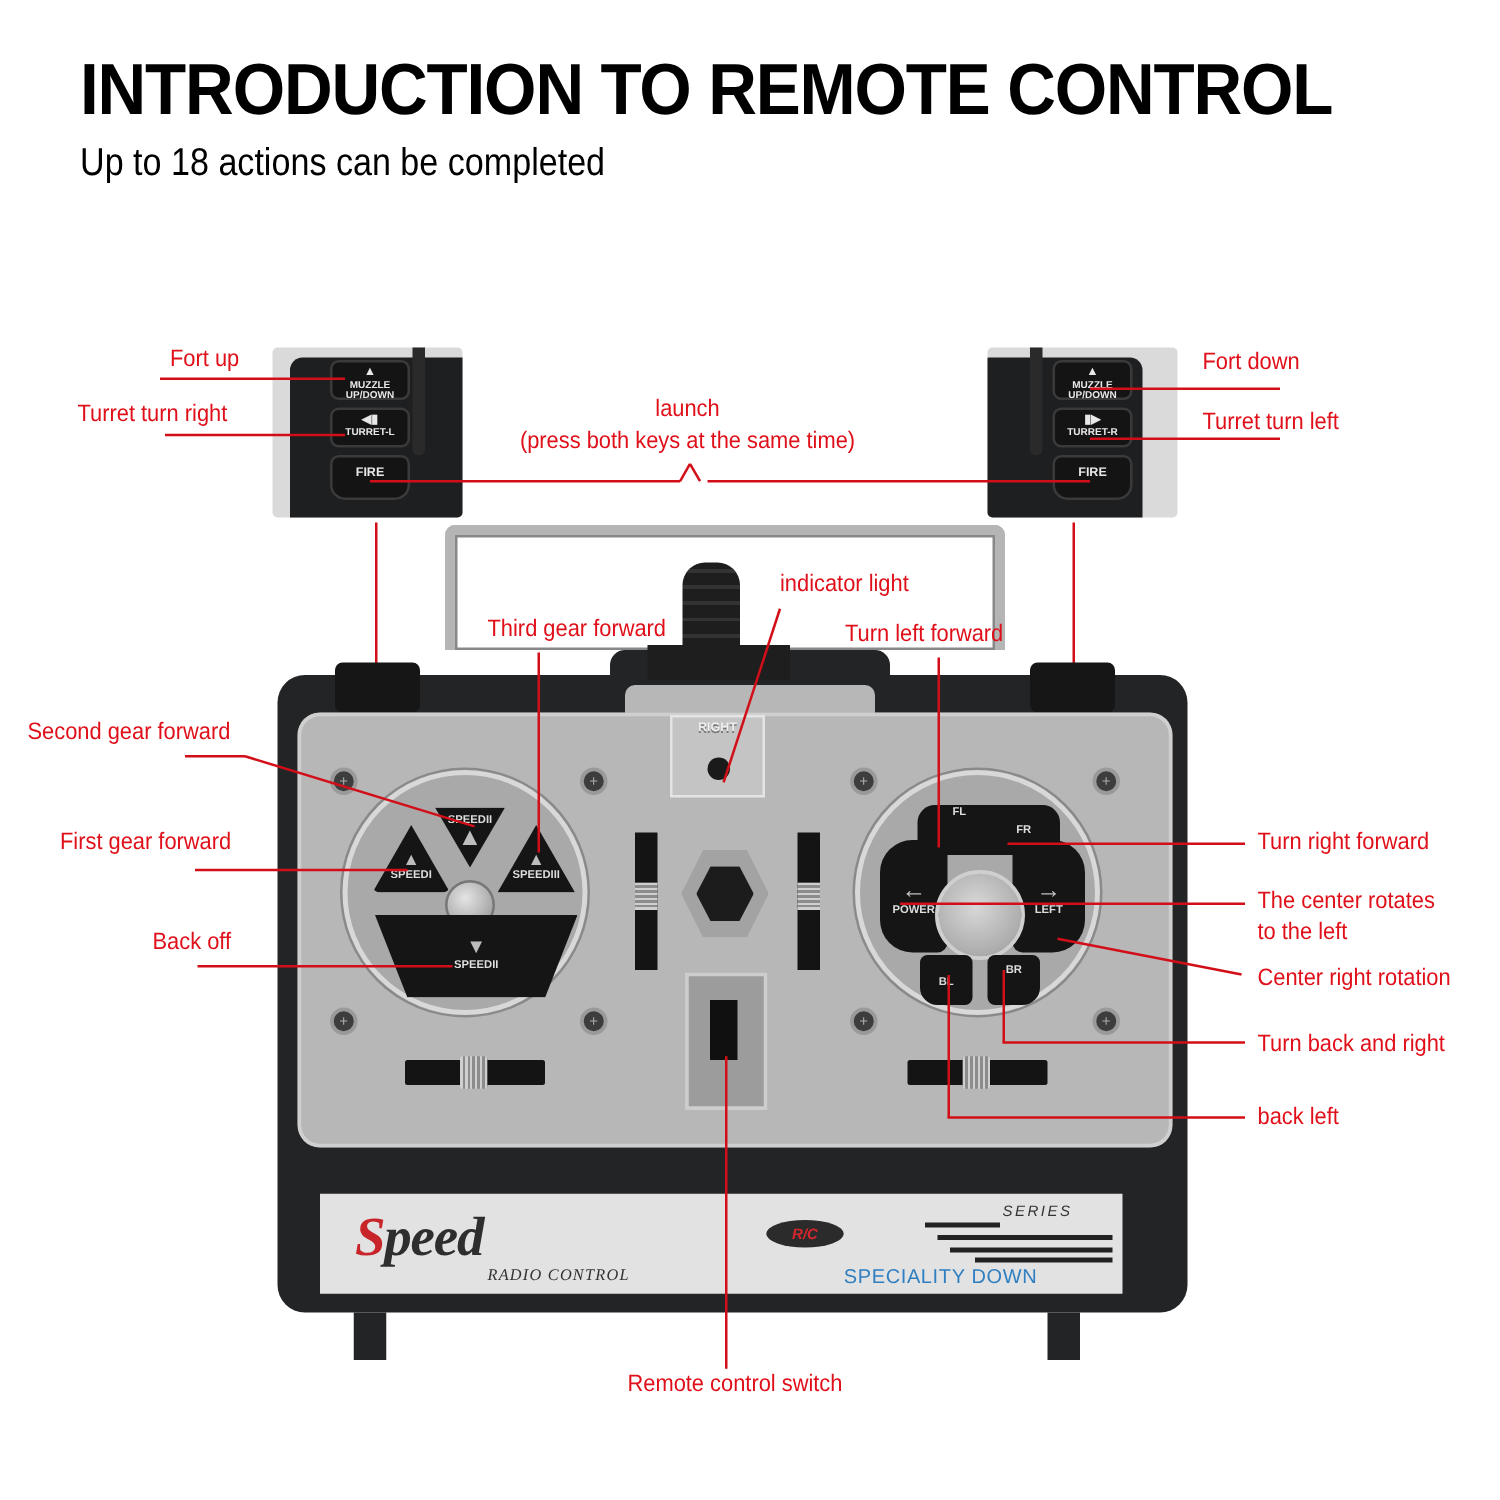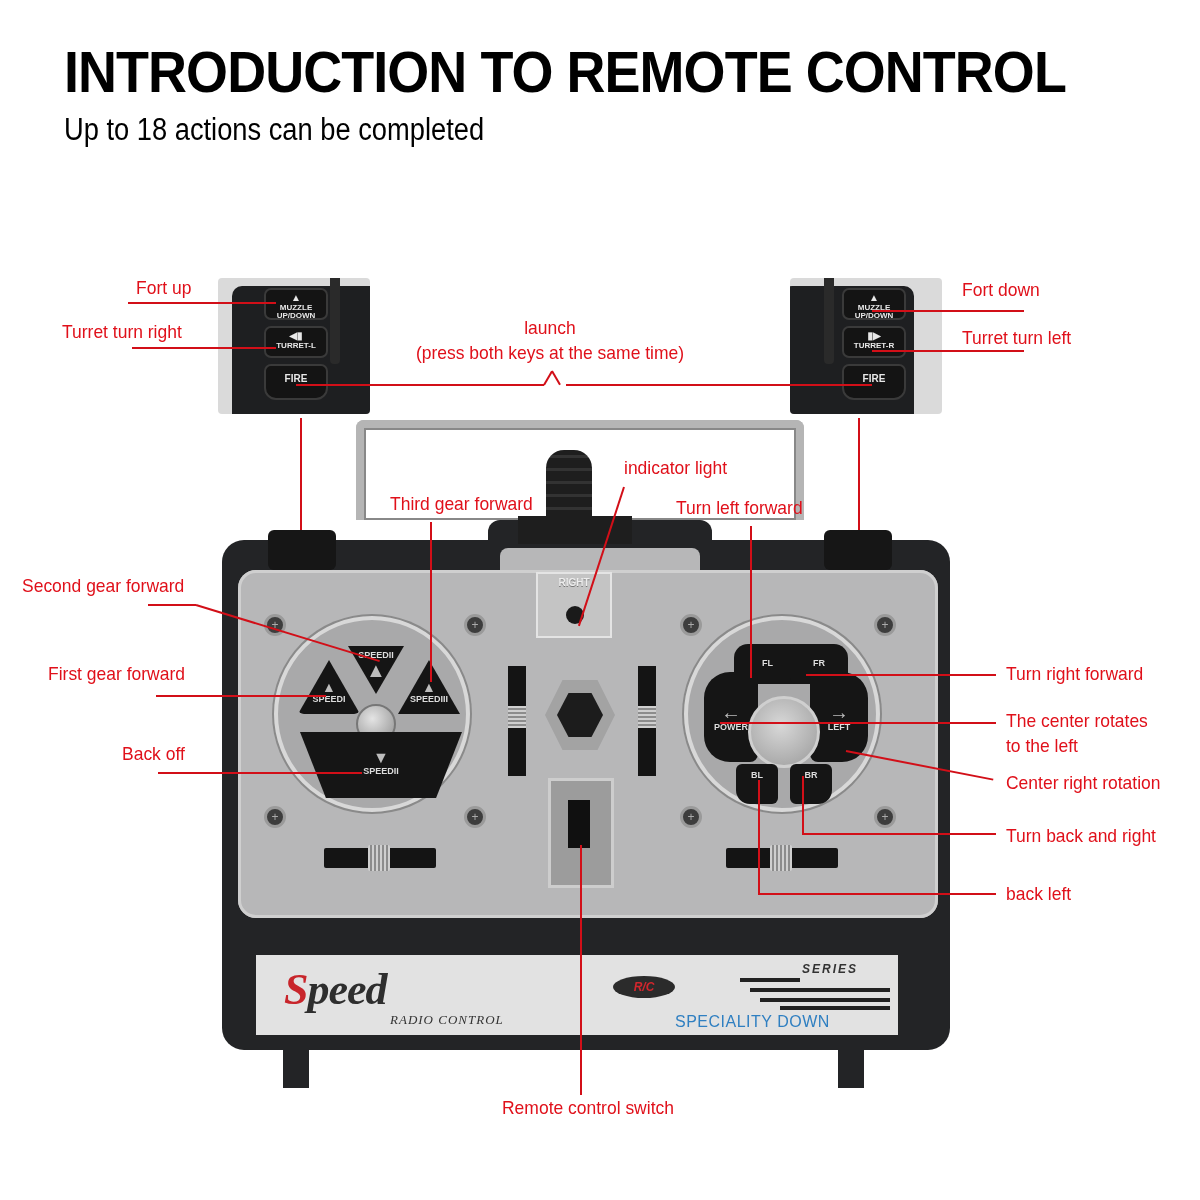--- a/index.html
+++ b/index.html
@@ -44,21 +44,21 @@
   .hexring { position: absolute; left: 545px; top: 680px; width: 70px; height: 70px; background: #a3a3a3; clip-path: polygon(25% 0,75% 0,100% 50%,75% 100%,25% 100%,0 50%); }
   .vslot { position: absolute; width: 18px; height: 110px; background: #141414; }
   .vslot .thumb { position: absolute; left: 0; top: 40px; width: 18px; height: 22px; background: repeating-linear-gradient(0deg,#cfcfcf 0 2px,#8c8c8c 2px 4px); }
   .switch-well { position: absolute; left: 548px; top: 778px; width: 66px; height: 110px; background: #9c9c9c; border: 3px solid #cdcdcd; }
   .switch { position: absolute; left: 568px; top: 800px; width: 22px; height: 48px; background: #101010; }
   .brand { position: absolute; left: 256px; top: 955px; width: 642px; height: 80px; background: #e2e2e2; }
   .speed { position: absolute; left: 284px; top: 964px; font-family: "Liberation Serif", serif; font-style: italic; font-weight: bold; font-size: 44px; color: #2e2e2e; letter-spacing: -1px; }
   .speed .s { color: #c8252b; }
   .radio { position: absolute; left: 390px; top: 1012px; font-family: "Liberation Serif", serif; font-style: italic; font-size: 13px; color: #333; letter-spacing: 1px; }
   .rc { position: absolute; left: 613px; top: 976px; width: 62px; height: 22px; border-radius: 50%; background: #2b2b2b; color: #d2262d; font-size: 12px; font-weight: bold; font-style: italic; text-align: center; line-height: 22px; }
-  .series { position: absolute; left: 802px; top: 962px; font-size: 12px; font-weight: bold; font-style: italic; color: #333; letter-spacing: 2px; }
+  .series { position: absolute; left: 802px; top: 962px; font-size: 12px; font-weight: normal; font-style: italic; color: #333; letter-spacing: 2px; }
   .model { position: absolute; left: 675px; top: 1013px; font-size: 16px; color: #2f7fc1; letter-spacing: 0.5px; }
   .stripe { position: absolute; height: 4px; background: #222; }
   .foot { position: absolute; top: 1050px; width: 26px; height: 38px; background: #232426; }
 </style>
 </head>
 <body>
 
 <div class="title">INTRODUCTION TO REMOTE CONTROL</div>
 <div class="subtitle">Up to 18 actions can be completed</div>
 
@@ -149,36 +149,36 @@
   <span class="arrow" style="font-size:14px;">▲</span>
   <span>SPEEDIII</span>
 </div>
 <div class="knob" style="left:356px;top:704px;"></div>
 <div class="pbtn" style="left:300px;top:732px;width:162px;height:66px;clip-path:polygon(0 0,100% 0,84% 100%,16% 100%);padding-top:18px;">
   <span class="arrow" style="font-size:16px;">▼</span>
   <span>SPEEDII</span>
 </div>
 
 <div class="dial" style="left:684px;top:616px;"></div>
-<div class="pbtn" style="left:734px;top:644px;width:67px;height:40px;border-radius:14px 6px 6px 6px;padding-top:14px;">
+<div class="pbtn" style="left:734px;top:644px;width:67px;height:40px;border-radius:14px 6px 6px 6px;">
   <span>FL</span>
 </div>
 <div class="pbtn" style="left:790px;top:644px;width:58px;height:40px;border-radius:6px 14px 6px 6px;padding-top:14px;">
   <span>FR</span>
 </div>
 <div class="pbtn" style="left:704px;top:672px;width:54px;height:90px;border-radius:26px 8px 8px 26px;padding-top:30px;">
   <span class="arrow">←</span>
   <span>POWER</span>
 </div>
 <div class="pbtn" style="left:810px;top:672px;width:58px;height:90px;border-radius:8px 26px 26px 8px;padding-top:30px;">
   <span class="arrow">→</span>
   <span>LEFT</span>
 </div>
 <div class="bigknob" style="left:748px;top:696px;"></div>
-<div class="pbtn" style="left:736px;top:764px;width:42px;height:40px;border-radius:6px 6px 6px 14px;padding-top:6px;">
+<div class="pbtn" style="left:736px;top:764px;width:42px;height:40px;border-radius:6px 6px 6px 14px;padding-top:16px;">
   <span>BL</span>
 </div>
 <div class="pbtn" style="left:790px;top:764px;width:42px;height:40px;border-radius:6px 6px 14px 6px;padding-top:6px;">
   <span>BR</span>
 </div>
 
 <div class="slider" style="left:324px;top:848px;">
     <div class="thumb" style="left:44px;"></div>
   </div>
 <div class="slider" style="left:726px;top:848px;">

